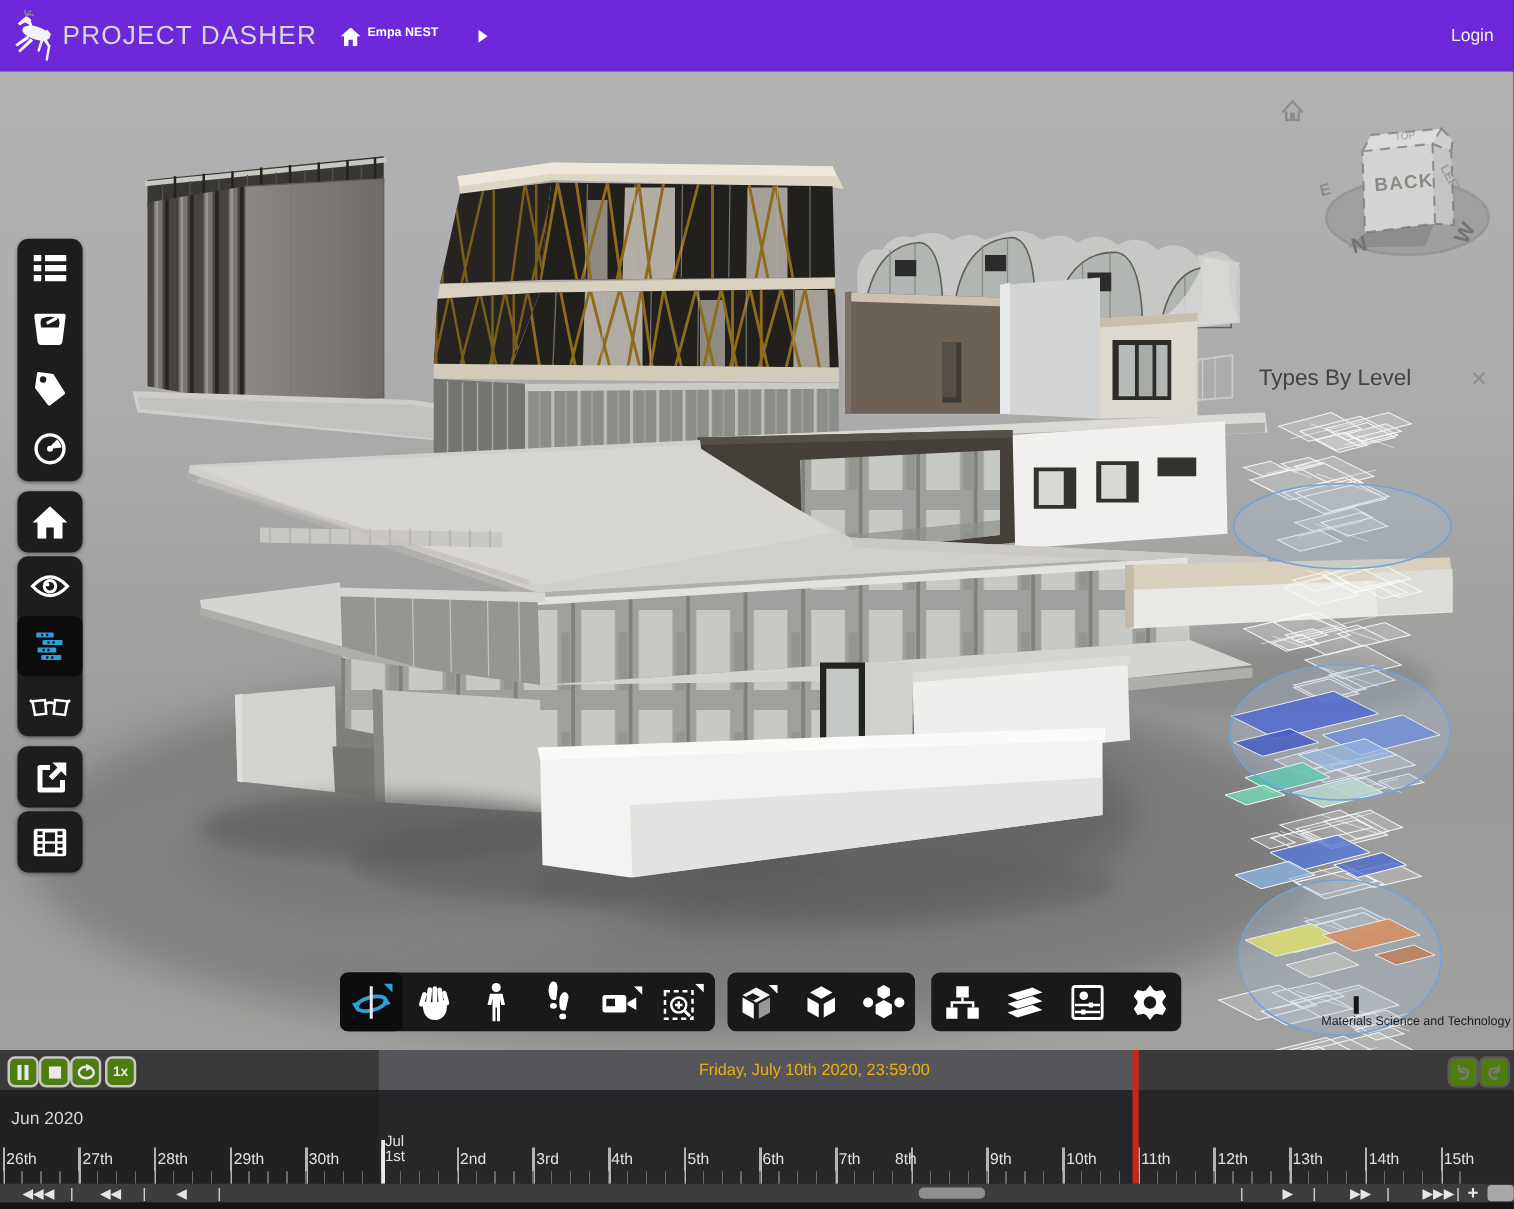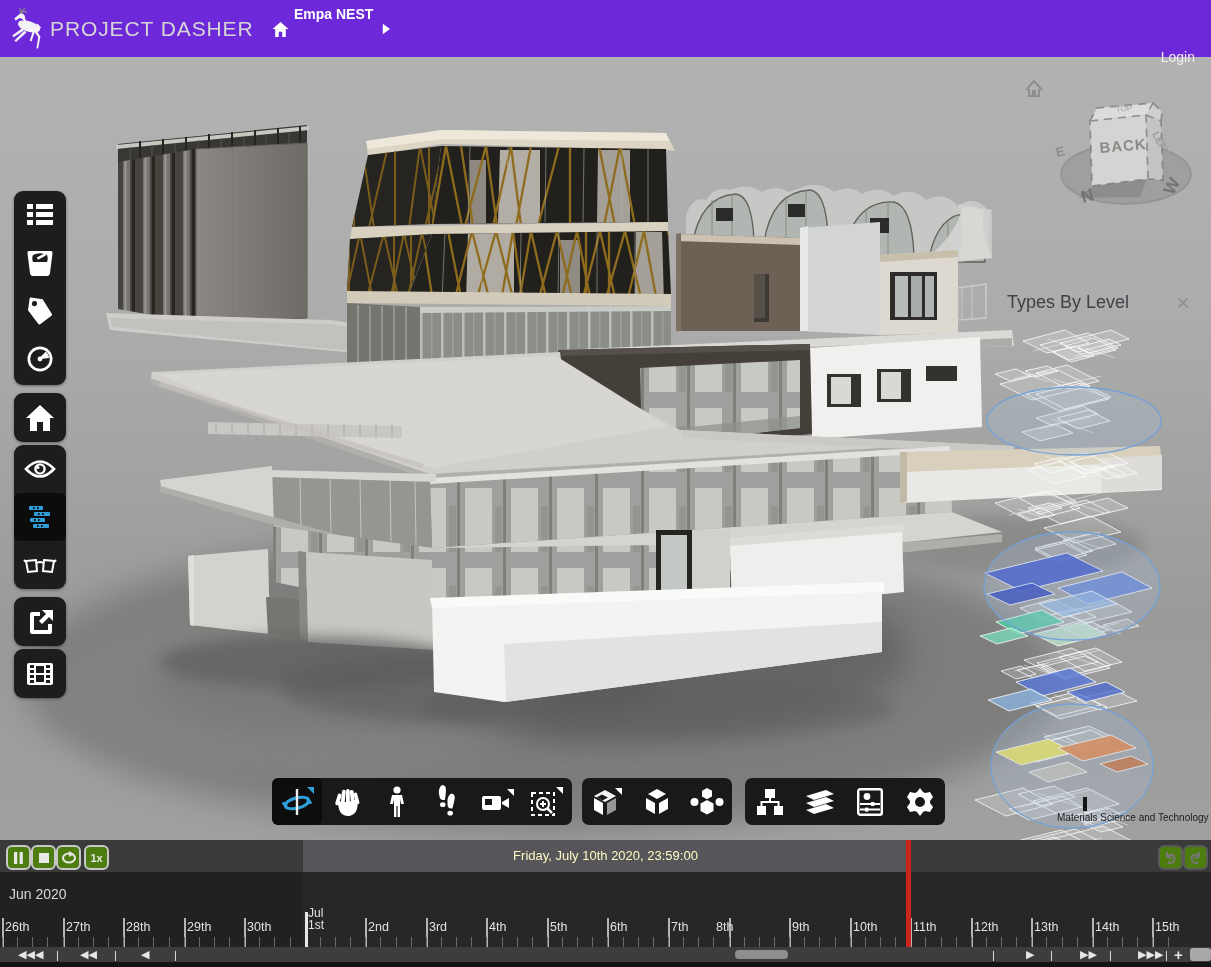--- a/index.html
+++ b/index.html
@@ -2,37 +2,37 @@
 <html><head>
 <meta charset="utf-8">
 <style>
   html,body{margin:0;padding:0;width:1211px;height:967px;overflow:hidden;background:#1a1a1a;
     font-family:"Liberation Sans",sans-serif;}
   .abs{position:absolute;}
   #scene{position:absolute;left:0;top:0;width:1211px;height:967px;}
   
   #nav{position:absolute;left:0;top:0;width:1211px;height:57px;background:#6d28d9;color:#e4e4e4;}
   #nav .title{position:absolute;left:50px;top:17px;font-size:21px;letter-spacing:0.9px;color:#d6d6d6;font-weight:400;}
-  #nav .crumb{position:absolute;left:294px;top:6px;font-size:14px;color:#fff;font-weight:700;}
-  #nav .login{position:absolute;right:16px;top:20px;font-size:14px;color:#efefef;margin-top:29px;}
+  #nav .crumb{position:absolute;left:294px;top:21px;font-size:10px;color:#fff;font-weight:700;}
+  #nav .login{position:absolute;right:16px;top:20px;font-size:14px;color:#efefef;}
   
   .ltb{position:absolute;left:14px;width:52px;background:#1d1d1d;border-radius:9px;box-shadow:0 1px 3px rgba(0,0,0,.4);}
   .ltb .cell{width:52px;height:48px;display:flex;align-items:center;justify-content:center;}
   
   .btb{position:absolute;top:778px;height:47px;background:#191919;border-radius:7px;display:flex;align-items:center;}
   .btb .cell{width:50px;height:47px;display:flex;align-items:center;justify-content:center;}
   
   #tbl-title{position:absolute;left:1007px;top:292px;font-size:18px;color:#3f4347;}
   #tbl-x{position:absolute;left:1176px;top:293px;font-size:17px;color:#8a8f94;}
   #tbl-cap{position:absolute;left:1057px;top:812px;font-size:10px;color:#1c1c1c;white-space:nowrap;}
   
   #tl{position:absolute;left:0;top:840px;width:1211px;height:127px;background:#212121;}
   #tl .row1{position:absolute;left:0;top:0;width:1211px;height:32px;background:#3a3a3a;}
   #tl .row1c{position:absolute;left:303px;top:0;width:605px;height:32px;background:#56565a;}
-  #tl .datetxt{position:absolute;left:303px;top:8px;width:605px;text-align:center;font-size:13px;color:#fef9c3;}
+  #tl .datetxt{position:absolute;left:303px;top:8px;width:605px;text-align:center;font-size:13px;color:#eab308;padding-left:46px;}
   .tbtn{position:absolute;top:5px;width:21px;height:21px;border:2px solid #c8c8c8;border-radius:6px;background:#4d7c0f;
         display:flex;align-items:center;justify-content:center;color:#e8e8e8;}
   .tbtn2{border-color:#5a5a5a;color:#777;}
   #redline{position:absolute;left:906px;top:0px;width:5px;height:107px;background:#c8251c;}
   #minor{position:absolute;left:2px;top:97px;width:1170px;height:10px;
      background-image:repeating-linear-gradient(to right,#6a6a6a 0,#6a6a6a 1px,transparent 1px,transparent 15.1375px);}
   #major{position:absolute;left:2px;top:78px;width:1170px;height:29px;
      background-image:repeating-linear-gradient(to right,#b4b4b4 0,#b4b4b4 2px,transparent 2px,transparent 60.55px);}
   .dlab{position:absolute;top:80px;font-size:12.5px;color:#e2e2e2;}
   #tl .row3{position:absolute;left:0;top:107px;width:1211px;height:15px;background:#3d3d3d;color:#ddd;}

